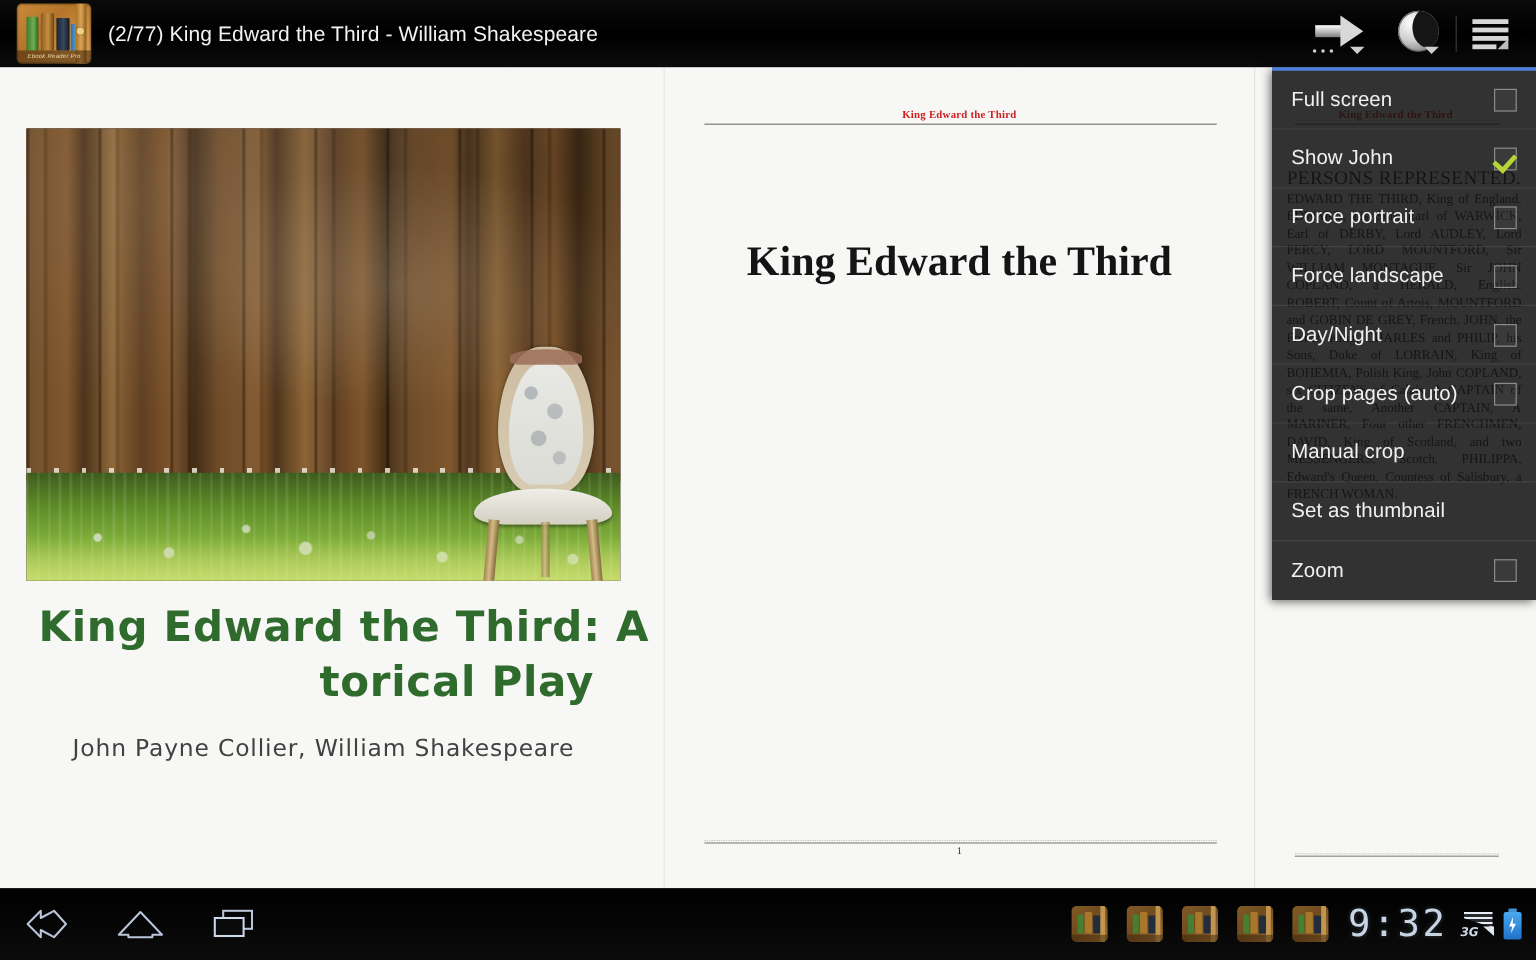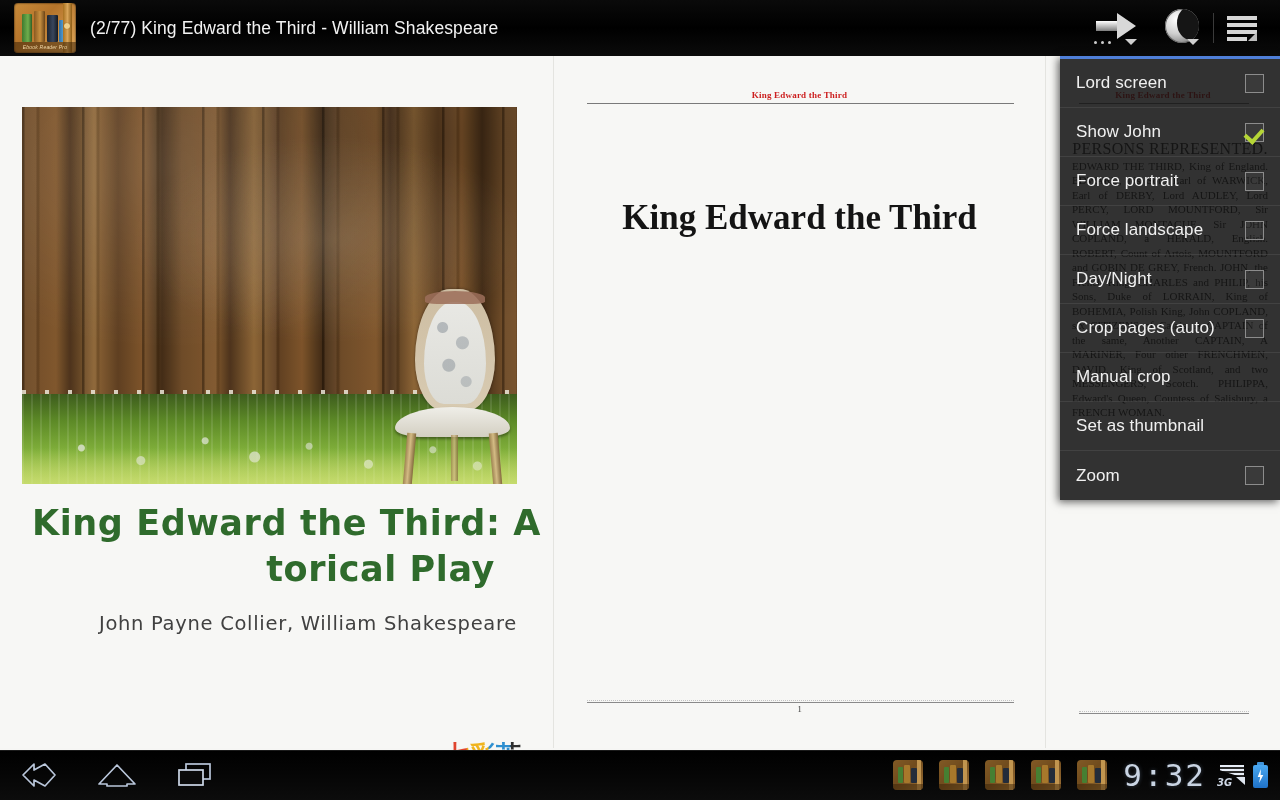--- a/index.html
+++ b/index.html
@@ -158,21 +158,21 @@
   .chair .leg.l1 { left:10px; transform:rotate(5deg); }
   .chair .leg.l2 { left:96px; transform:rotate(-5deg); }
   .chair .leg.l3 { left:56px; top:146px; height:46px; width:7px; opacity:.75; }
 
   #cover-title {
     margin-top:16px; width:495px; text-align:right; padding:0 22px 0 10px;
     color:#2f6b2c; font-size:35px; line-height:46px;
     font-family:"DejaVu Sans", sans-serif; font-weight:600; letter-spacing:.6px;
   }
   #cover-authors {
-    margin-top:20px; width:495px; text-align:right;
+    margin-top:20px; width:495px; text-align:center;
     color:#414141; font-size:19.5px; letter-spacing:.7px;
     font-family:"DejaVu Sans", sans-serif;
   }
 
   #qc-logo { position:absolute; left:384px; top:694px; width:158px; height:46px; display:flex; align-items:center; }
   #qc-logo .palette { position:relative; width:56px; height:40px; flex:none; }
   #qc-logo .palette .blob { position:absolute; left:6px; top:3px; width:48px; height:34px;
       border-radius:52% 48% 45% 55% / 55% 50% 50% 45%; background:#f2e7cf; }
   #qc-logo .palette .hole { position:absolute; right:5px; top:16px; width:10px; height:10px;
       border-radius:50%; background:#f7f7f5; }
@@ -234,21 +234,21 @@
   .cbx { width:19px; height:19px; border:1.5px solid #8c8c8c; background:rgba(255,255,255,.04);
       flex:none; position:relative; }
   .cbx.on:after {
     content:""; position:absolute; left:2px; top:1px; width:8px; height:14px;
     border-right:4px solid #b6d636; border-bottom:4px solid #b6d636;
     transform:rotate(42deg); }
   .cbx.none { visibility:hidden; }
 
   
   #sysbar {
-    position:absolute; left:0; bottom:0; width:1280px; height:50px;
+    position:absolute; left:0; bottom:0; width:1280px; height:60px;
     background:linear-gradient(to bottom,#000 0%,#050505 45%,#0c0c0c 100%);
     display:flex; align-items:center; z-index:50;margin-top:16px;
   }
   #sysbar:before { content:""; position:absolute; left:0; right:0; top:0; height:1px; background:#1b1b1b; }
   #sys-left { display:flex; align-items:center; }
   .navbtn { width:78px; height:52px; display:flex; align-items:center; justify-content:center; }
   #sys-right { margin-left:auto; display:flex; align-items:center; padding-right:8px; gap:0; }
   .notif {
     width:30px; height:30px; margin-right:16px; border-radius:4px; position:relative; flex:none;
     background:linear-gradient(135deg,#8d6228 0%,#7a5220 45%,#a8793a 100%);
@@ -403,21 +403,21 @@
 
       <div class="rfoot" style="bottom:34px">
         <div class="rule-dot"></div>
         <div class="rule"></div>
       </div>
     </div>
   </div>
 
   <div id="popup">
     <div class="mrow">
-      <span class="lbl">Lord screen</span>
+      <span class="lbl">Full screen</span>
       <span class="cbx"></span>
     </div>
     <div class="mrow">
       <span class="lbl">Show John</span>
       <span class="cbx on"></span>
     </div>
     <div class="mrow">
       <span class="lbl">Force portrait</span>
       <span class="cbx"></span>
     </div>

